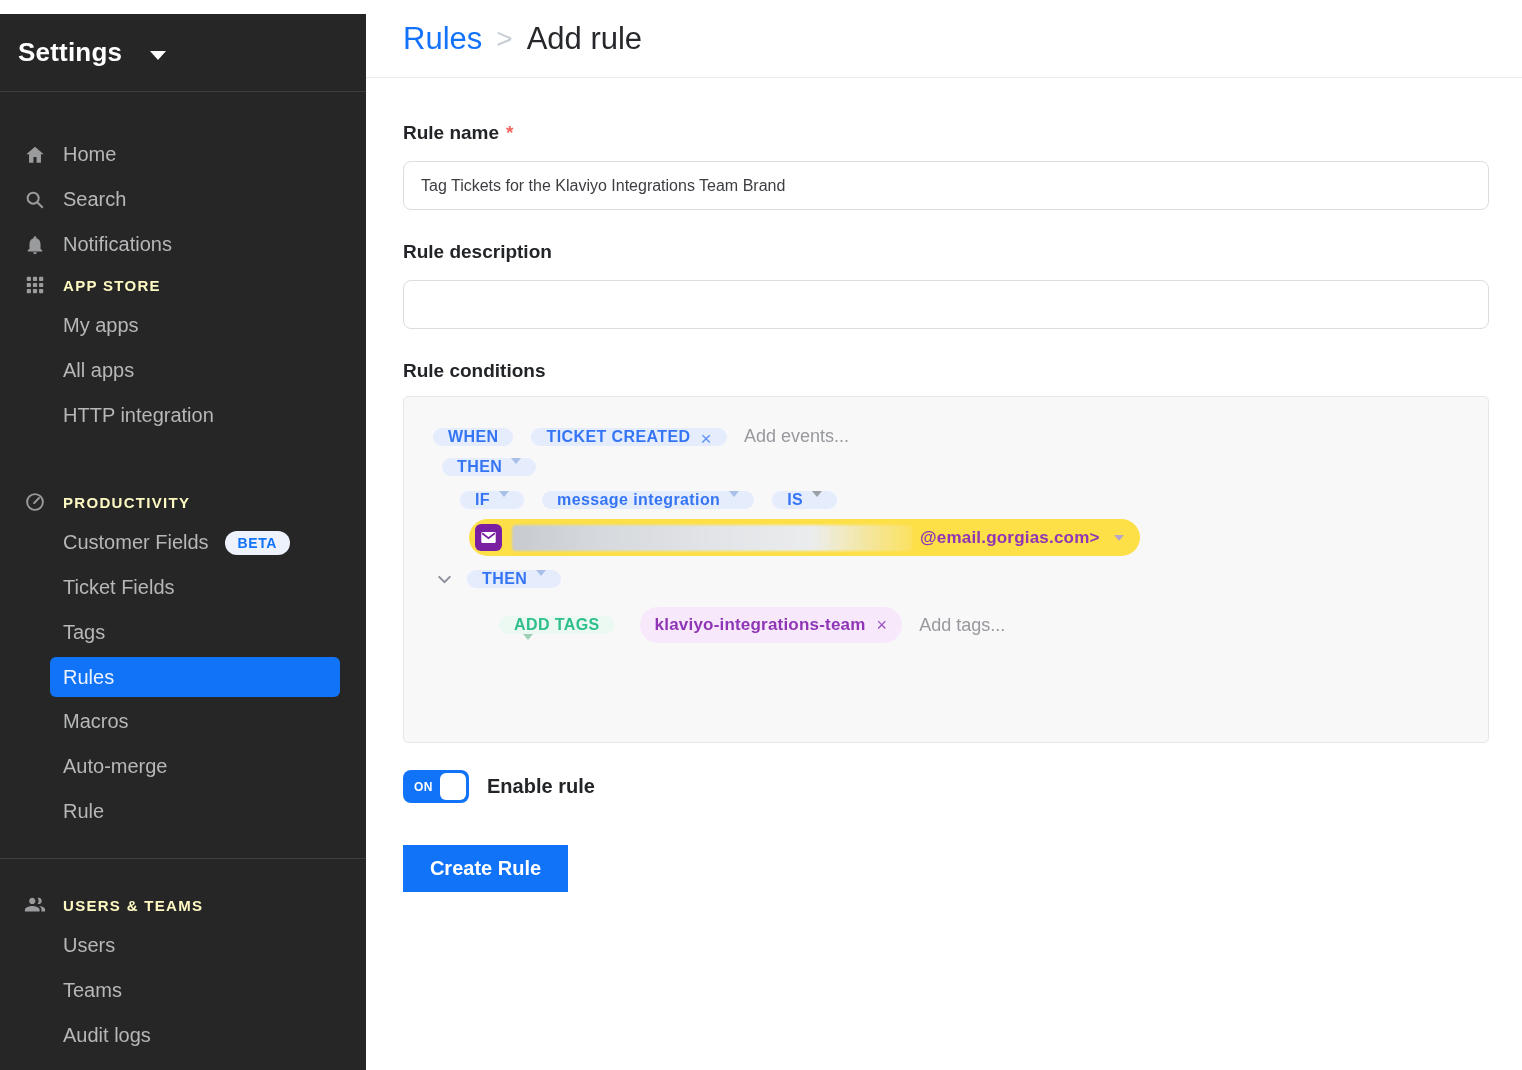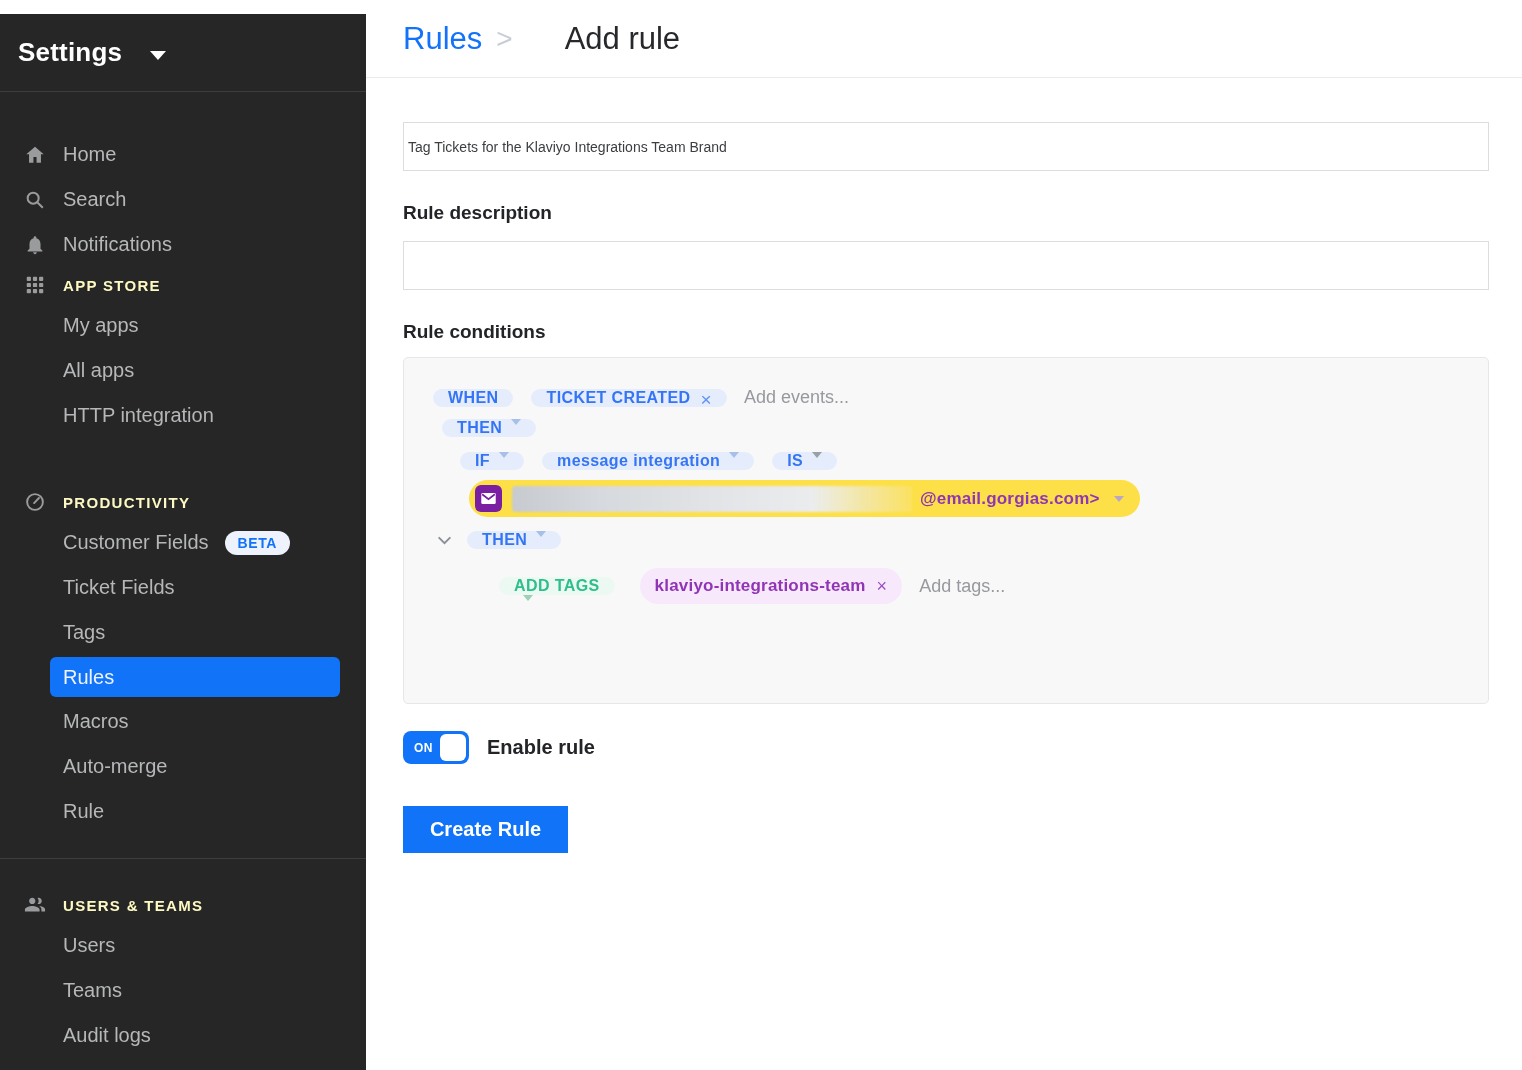--- a/index.html
+++ b/index.html
@@ -57,31 +57,31 @@
   .sb-divider { border-top:1px solid #3d3d3d; margin:24px 0 28px 0; }
 
   
   .main { flex:1; display:flex; flex-direction:column; min-width:0; }
   .crumbs {
     height:78px; border-bottom:1px solid #ebebeb;
     display:flex; align-items:center; padding-left:37px; font-size:31px;
   }
   .crumb-link { color:#1372fa; text-decoration:none; cursor:pointer; }
   .crumb-sep { color:#c8cdd5; margin:0 14px; font-size:28px; }
-  .crumb-current { color:#26282b;margin-left:38px; }
+  .crumb-current { color:#26282b; }
 
   .content { padding:44px 33px 0 37px; }
   .field-label {
     font-size:19px; font-weight:700; color:#222428;
     line-height:22px; margin-bottom:17px;
   }
   .req { color:#f4655f; margin-left:7px; font-weight:700; }
   .text-input {
-    width:100%; height:49px; border:1px solid #dddde0; border-radius:0;
-    font-size:14px; color:#3c3e42; padding:0 4px; outline:none;
+    width:100%; height:49px; border:1px solid #dddde0; border-radius:8px;
+    font-size:16px; color:#3c3e42; padding:0 17px; outline:none;
     margin-bottom:31px; font-family:inherit; background:#fff;
   }
   .field-label.tight { margin-bottom:14px; }
 
   .conditions-box {
     background:#f8f8f9; border:1px solid #e7e7ea; border-radius:5px;
     height:347px; padding:29px 28px 0 29px; overflow:hidden;
   }
   .cond-row { display:flex; align-items:center; }
   .r2 { margin-top:11px; margin-left:9px; }
@@ -278,20 +278,23 @@
 
   <main class="main">
     <header class="crumbs">
       <a class="crumb-link">Rules</a>
       <span class="crumb-sep">&gt;</span>
       <span class="crumb-current">Add rule</span>
     </header>
 
     <div class="content">
 
+      <div class="field-label">
+        <span>Rule name</span><span class="req">*</span>
+      </div>
       <input class="text-input" type="text" value="Tag Tickets for the Klaviyo Integrations Team Brand" style="">
 
       <div class="field-label">Rule description</div>
       <input class="text-input" type="text" value="" style="">
 
       <div class="field-label tight">Rule conditions</div>
 
       <div class="conditions-box">
 
         <div class="cond-row r1">

